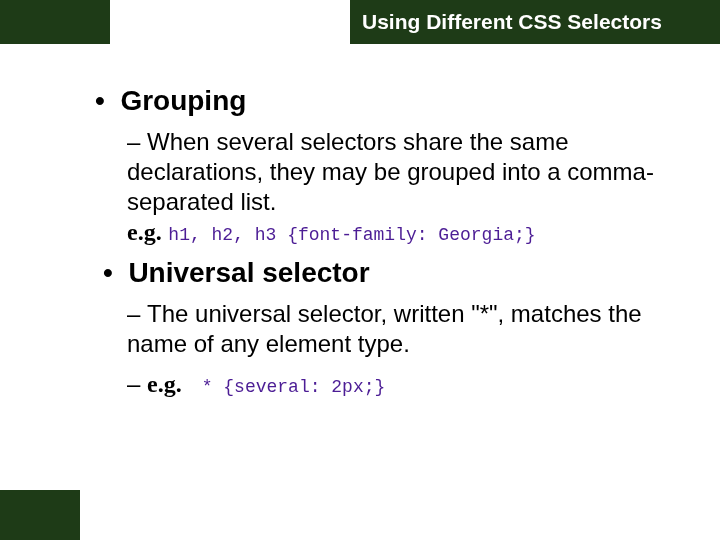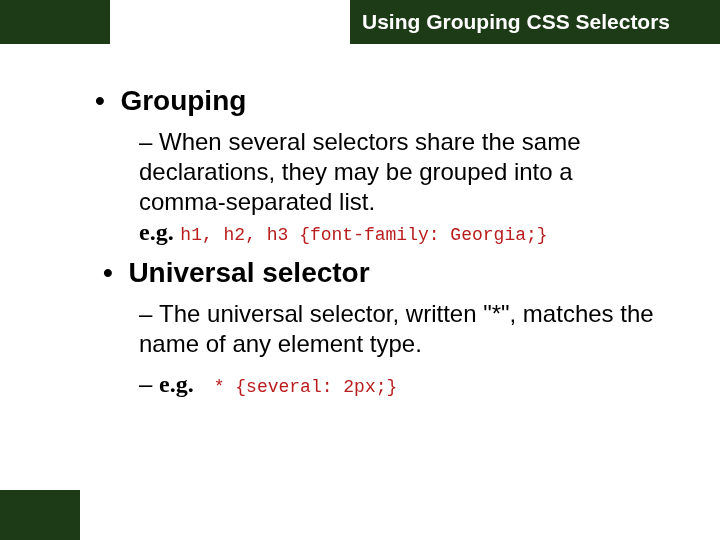--- a/index.html
+++ b/index.html
@@ -41,48 +41,48 @@
     right: 56px;
     color: #000;
   }
   .bullet {
     font-size: 28px;
     font-weight: bold;
     margin-bottom: 10px;
   }
   .sub {
     font-size: 24px;
-    margin-left: 44px;
+    margin-left: 32px;
     line-height: 1.25;
     margin-bottom: 10px;
   }
   .code {
     font-family: "Courier New", Courier, monospace;
     font-size: 18px;
-    color: #b91c1c;
+    color: #4c1d95;
     display: inline;
   }
   .section2 { margin-top: 10px; margin-left: 8px; }
   .inline-bold { font-weight: bold; font-family: Liberation Serif, serif; }
   .bottom-accent {
     position: absolute;
     bottom: 0;
     left: 0;
     width: 80px;
     height: 50px;
     background: #1e3b17;
   }
 </style>
 </head>
 <body>
 
 <div class="slide">
   <div class="top-left-accent"></div>
   <div class="title-bar">
-    <span>Using Grouping CSS Selectors</span>
+    <span>Using Different CSS Selectors</span>
   </div>
 
   <div class="content">
 
     <div class="bullet">
       <span>•&nbsp;&nbsp;</span><span>Grouping</span>
     </div>
     <div class="sub">
       <span>–&nbsp;</span><span>When several selectors share the same declarations, they may be grouped into a comma-separated list.</span><br>
       <span class="inline-bold">e.g.</span>

